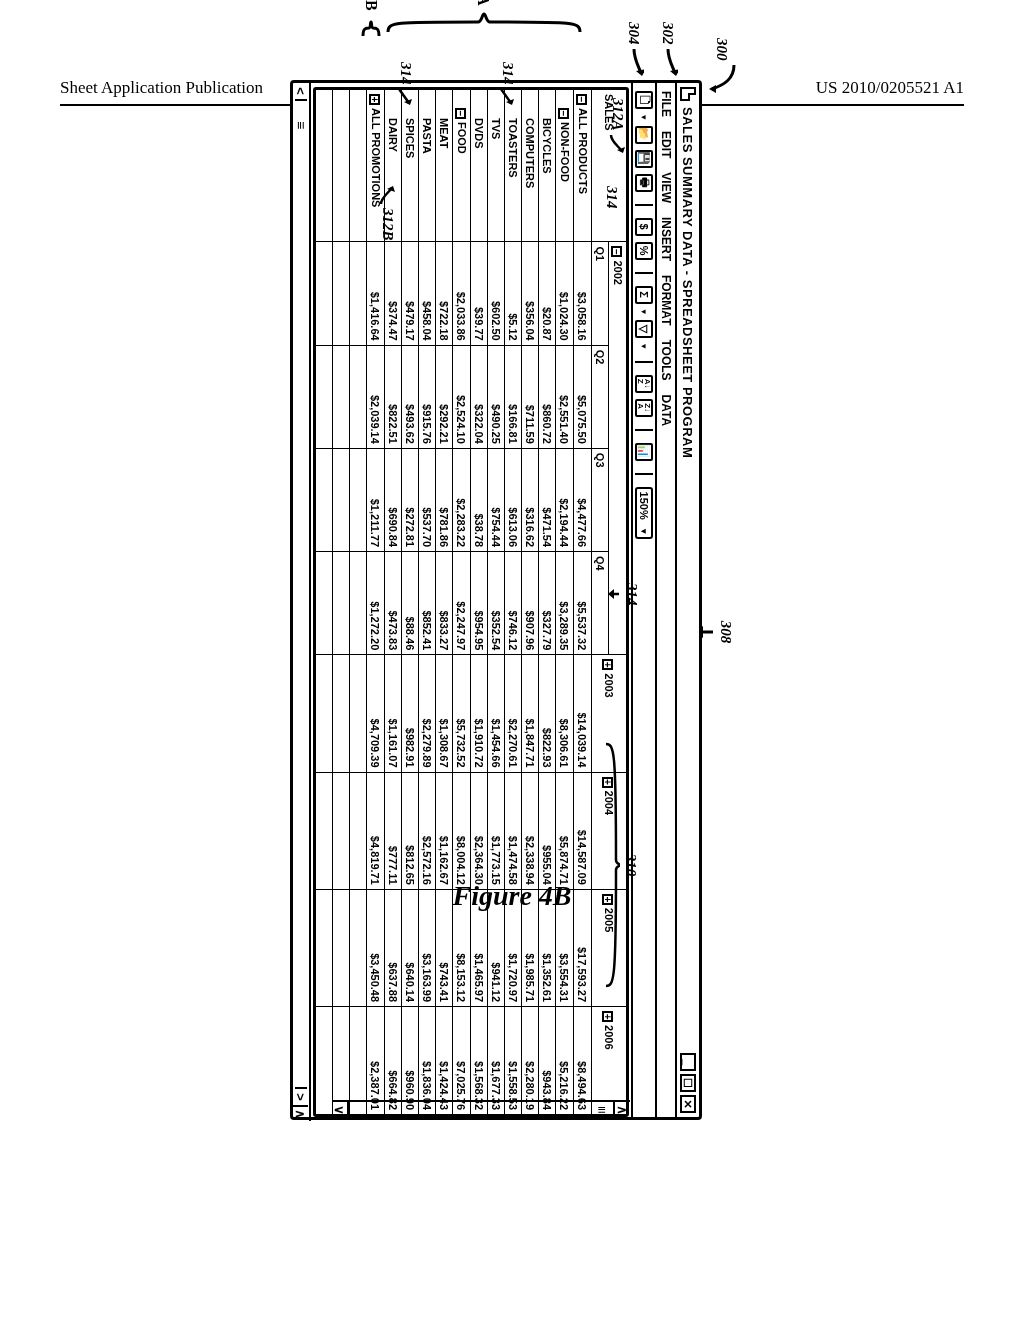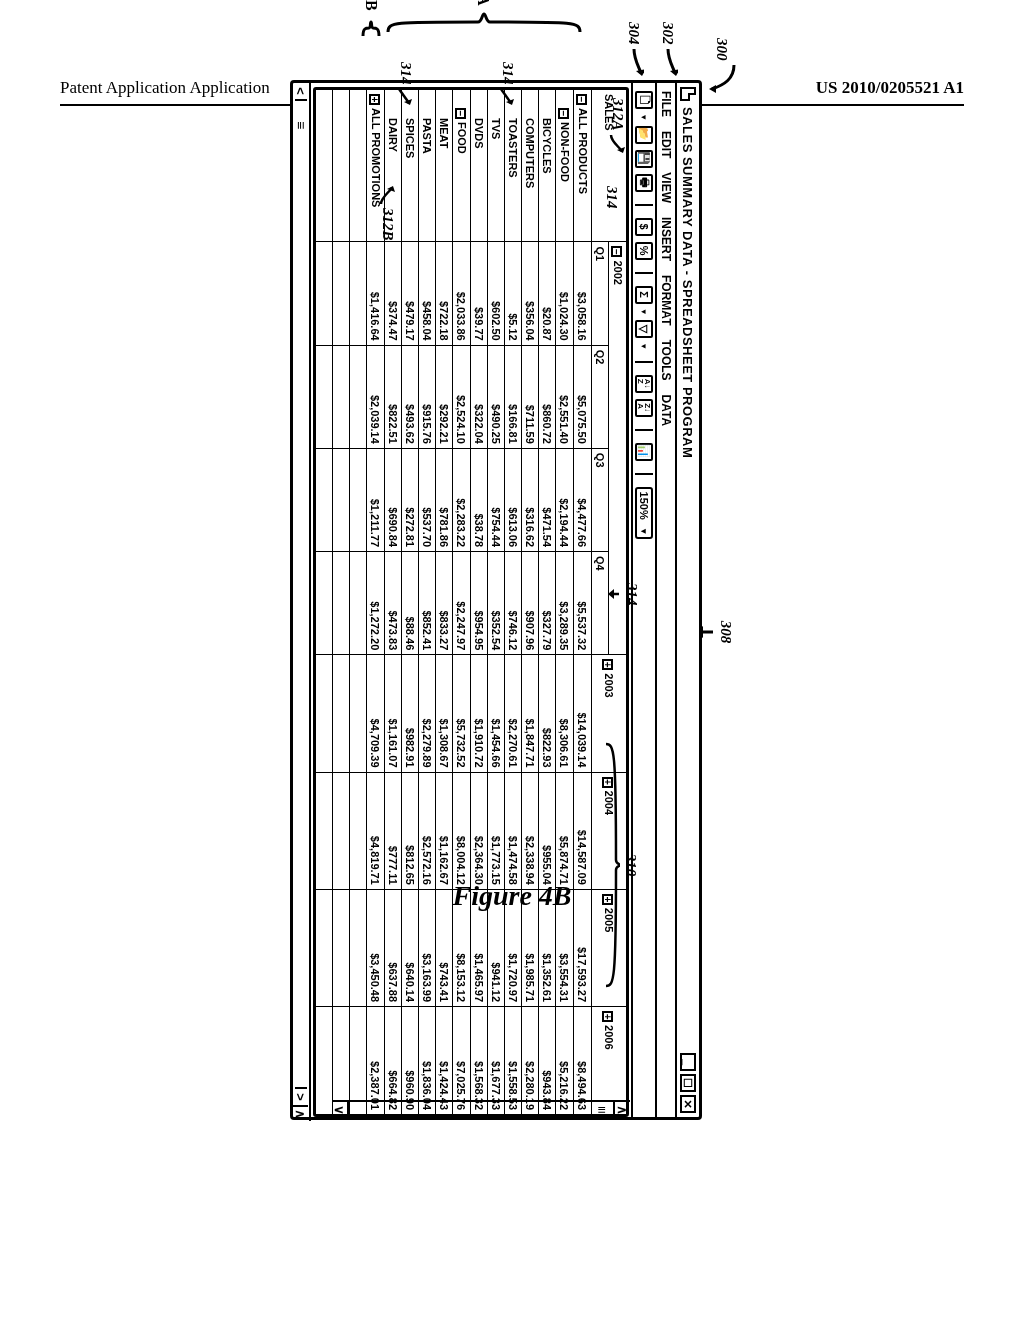--- a/index.html
+++ b/index.html
@@ -15,21 +15,21 @@
     position: absolute;
     top: 78px;
     left: 0; right: 0;
     padding: 0 60px;
     display: flex;
     justify-content: space-between;
     font-size: 17px;
   }
   .page-header .left { font-family: "Times New Roman", serif; }
   .page-header .center { font-family: "Times New Roman", serif; font-weight: bold; }
-  .page-header .right { font-family: "Times New Roman", serif; font-weight: bold; text-align: right; }
+  .page-header .right { font-family: "Times New Roman", serif; font-weight: normal; text-align: right; }
   .header-rule {
     position: absolute;
     top: 104px; left: 60px; right: 60px;
     border-top: 2px solid #000;
   }
 
   .figure-wrap {
     position: absolute;
     top: 410px;
     left: 512px;
@@ -167,21 +167,21 @@
     font-family: "Times New Roman", serif;
     font-weight: bold;
   }
   .brace svg path { stroke: #000; stroke-width: 3; fill: none; }
 
 </style>
 </head>
 <body>
 
 <div class="page-header">
-  <span class="left">Patent Application Application</span>
+  <span class="left">Sheet Application Publication</span>
   <span class="center">Aug. 12, 2010  Sheet 4 of 8</span>
   <span class="right">US 2010/0205521 A1</span>
 </div>
 <div class="header-rule"></div>
 
 <div class="figure-wrap">
 
   <div class="ref" style="top:-34px; left:-42px;">
     <span>300</span>
     <svg width="30" height="28">

